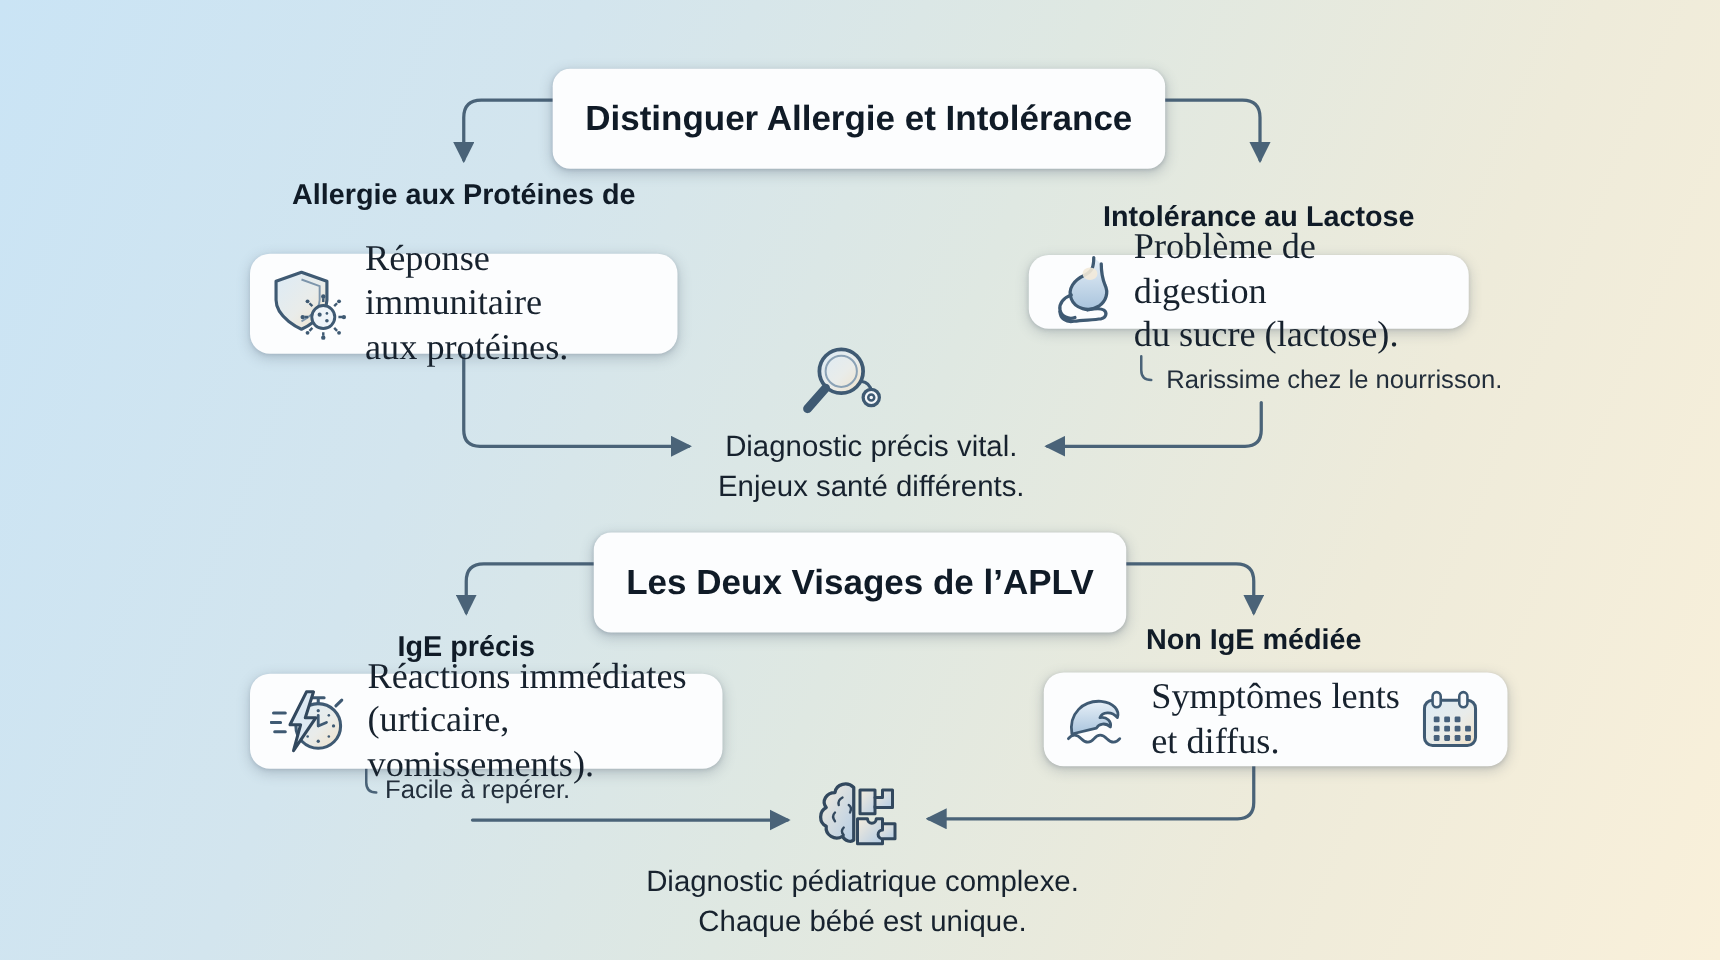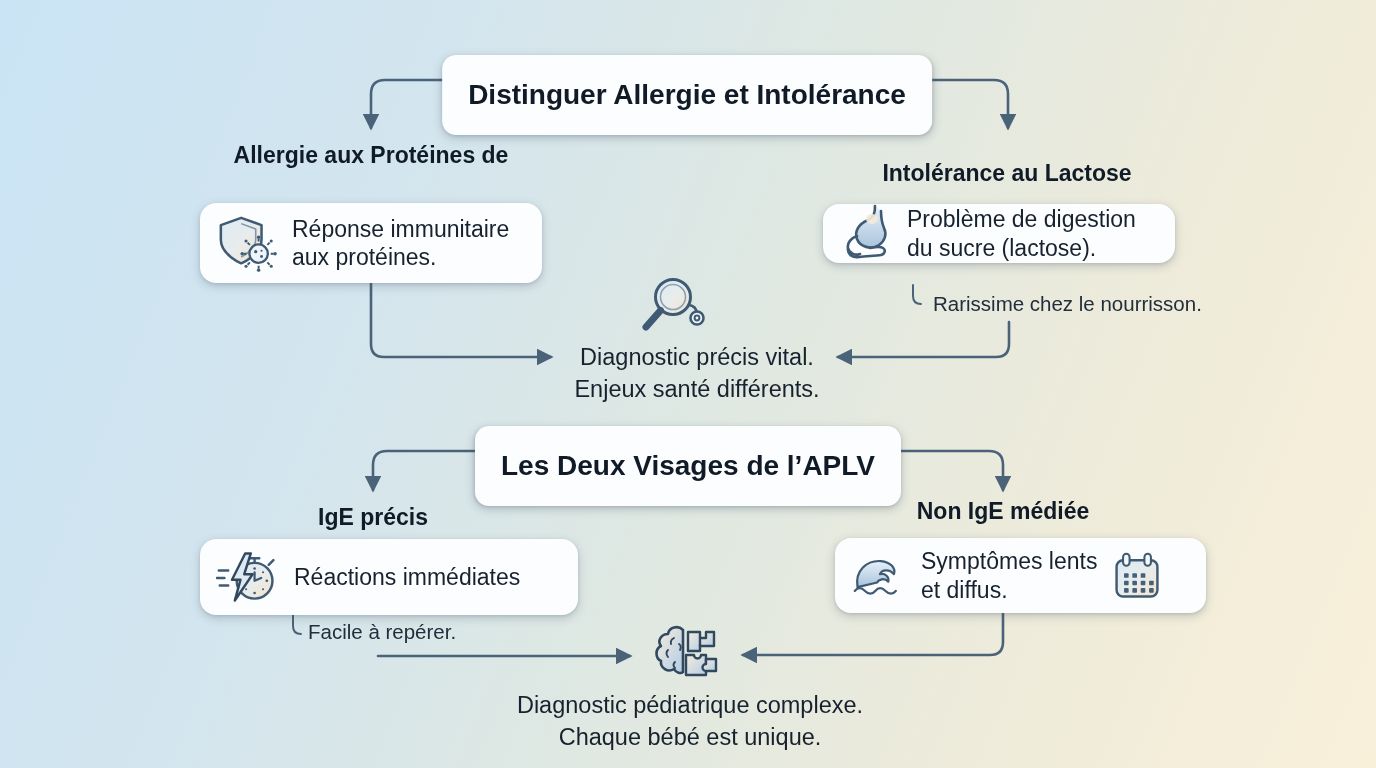--- a/index.html
+++ b/index.html
@@ -20,21 +20,21 @@
   .branch-heading{
     font-size:23px;font-weight:bold;text-align:center;line-height:1.2;
     transform:translateX(-50%);white-space:nowrap;color:#101b27;
   }
   .branch-heading span{display:block;}
   .card{
     background:#fcfdfe;border-radius:16px;
     box-shadow:0 3px 10px rgba(71,85,105,.28),0 1px 3px rgba(71,85,105,.15);
     display:flex;align-items:center;gap:14px;padding:8px 16px;box-sizing:border-box;
   }
-  .card-text{font-size:23px;line-height:1.22;color:#17222e;}
+  .card-text{font-size:29px;line-height:1.22;color:#17222e;font-family:Liberation Serif, serif;}
   .card-text span{display:block;}
   .icon{flex:none;display:flex;align-items:center;justify-content:center;}
   .note{font-size:20.5px;color:#222e3b;white-space:nowrap;}
   .center-text{font-size:23.5px;line-height:1.35;text-align:center;transform:translateX(-50%);color:#17222e;}
   .center-text span{display:block;white-space:nowrap;}
   .defs-holder{position:absolute;width:0;height:0;overflow:hidden;}
 </style>
 </head>
 <body>
 
@@ -177,20 +177,21 @@
           <circle cx="50" cy="26" r="1.1"></circle>
             <circle cx="50" cy="44" r="1.1"></circle>
             <circle cx="32" cy="44" r="1.1"></circle>
         </g>
         <path d="M41 35 V26 M41 35 l7 -3" stroke="#3f5a73" stroke-width="2.4" stroke-linecap="round"></path>
         <path d="M31 6 L17 34 h9 L20 56 L39 28 h-9 L37 6 z" fill="#dde9f3" stroke="#32485e" stroke-width="2.6" stroke-linejoin="round"></path>
       </svg>
     </span>
     <div class="card-text">
       <span>Réactions immédiates</span>
+      <span>(urticaire, vomissements).</span>
     </div>
   </div>
 
   <div class="abs note" style="left:308px;top:620px;">
     <span>Facile à repérer.</span>
   </div>
 
   <div class="abs branch-heading" style="left:1003px;top:498px;">
     <span>Non IgE médiée</span>
   </div>

